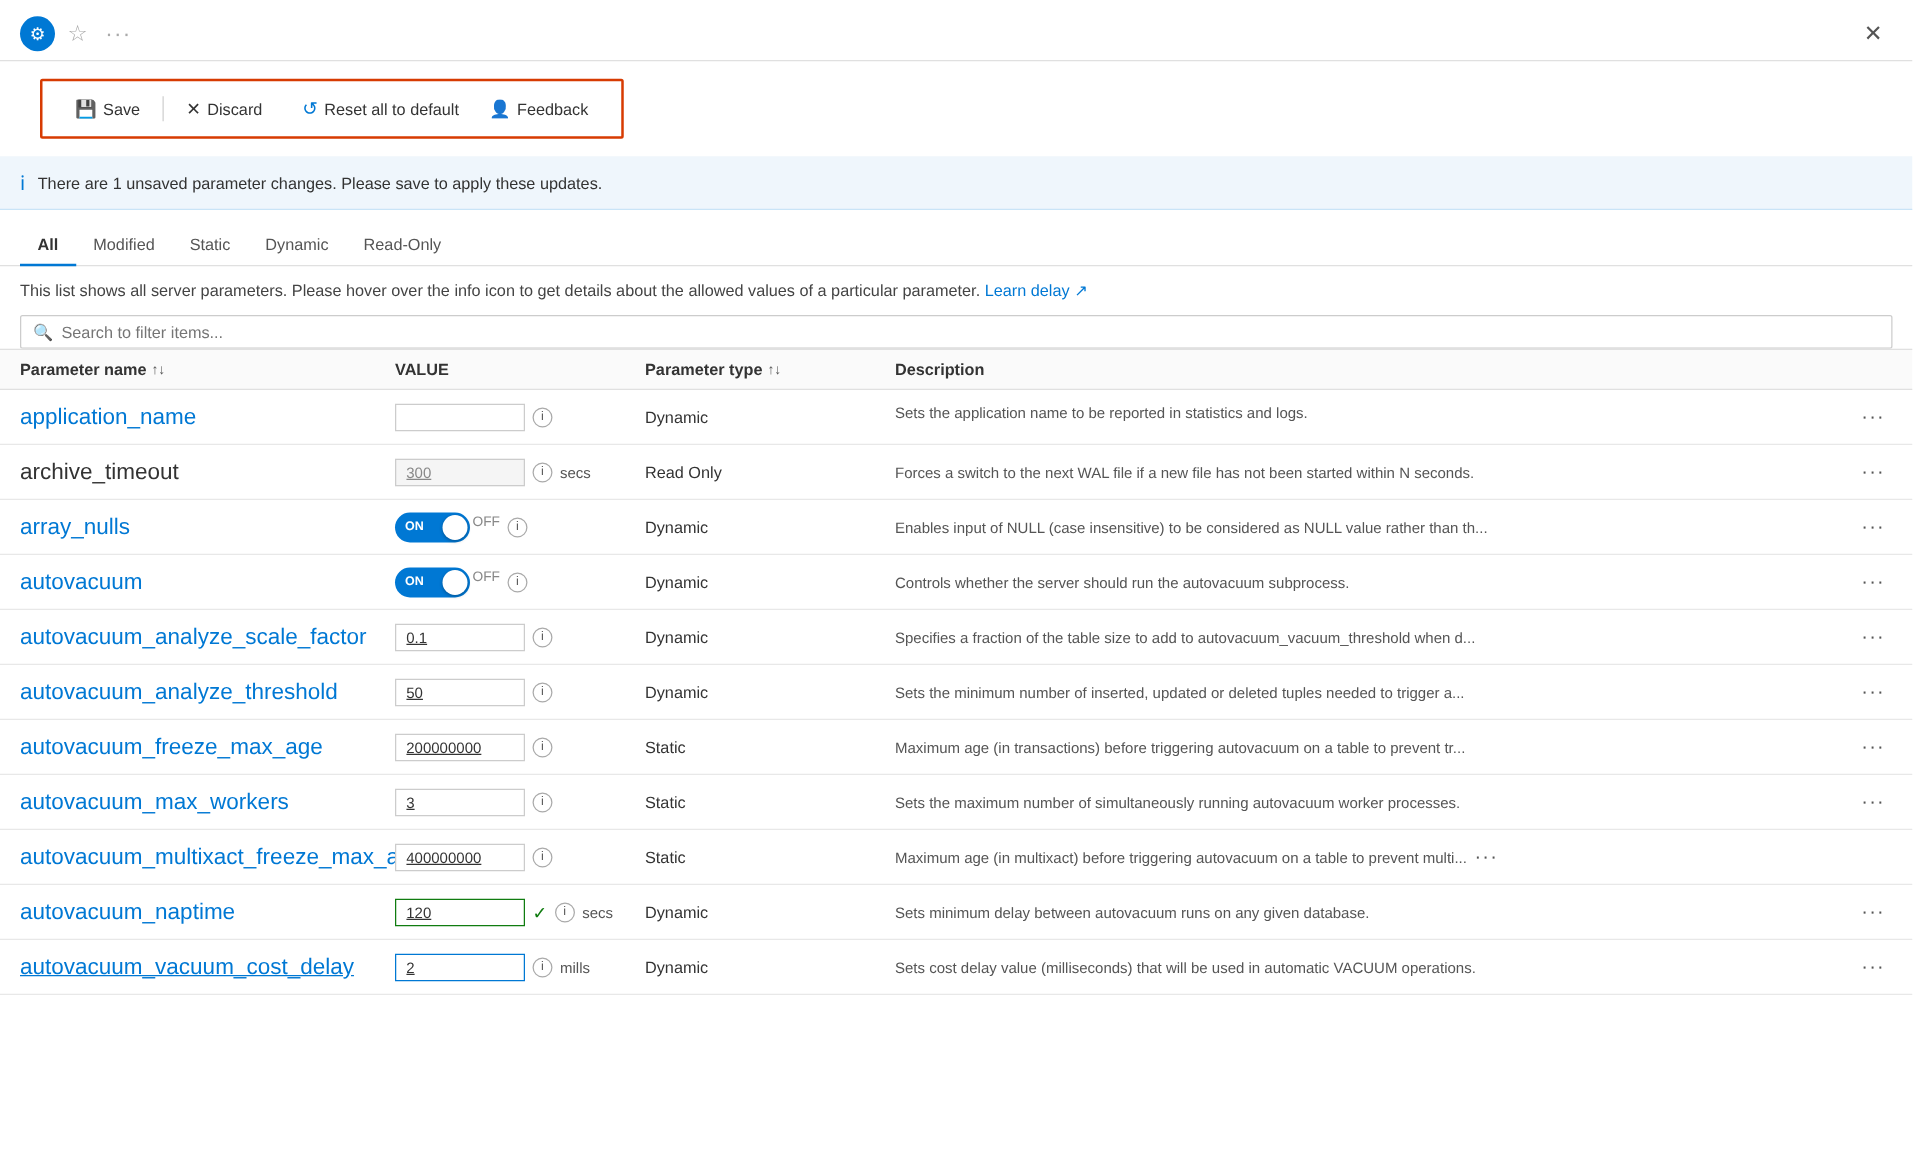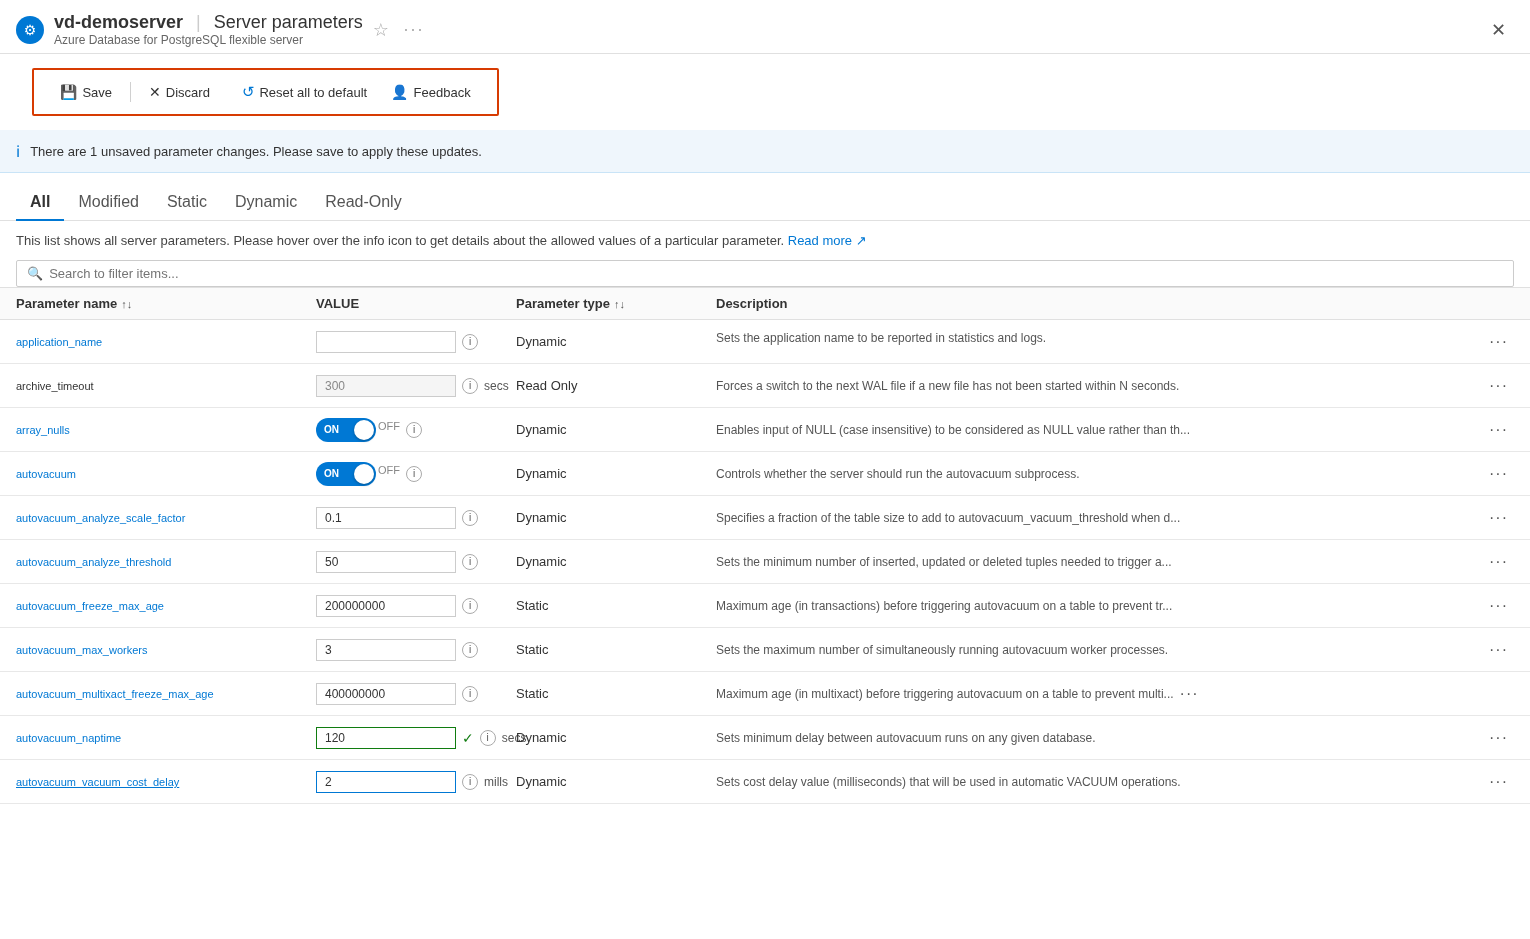--- a/index.html
+++ b/index.html
@@ -24,45 +24,45 @@
     .toolbar-separator { width: 1px; height: 20px; background: #d0d0d0; margin: 0 4px; }
     .toolbar-reset { display: flex; align-items: center; gap: 5px; padding: 5px 10px; background: none; border: none; cursor: pointer; font-size: 13px; color: #333; margin-left: 8px; }
     .toolbar-feedback { display: flex; align-items: center; gap: 5px; padding: 5px 10px; background: none; border: none; cursor: pointer; font-size: 13px; color: #333; }
 
     
     .info-banner { display: flex; align-items: center; gap: 10px; background: #eff6fc; padding: 10px 16px; margin: 0 0 0 0; border-bottom: 1px solid #c9e4f7; }
     .info-icon { color: #0078d4; font-size: 16px; flex-shrink: 0; }
 
     
     .tabs { display: flex; align-items: center; gap: 0; padding: 12px 16px 0 16px; border-bottom: 1px solid #e0e0e0; }
-    .tab { padding: 8px 14px; cursor: pointer; font-size: 16px; color: #555; border-bottom: 2px solid transparent; margin-bottom: -1px; }
+    .tab { padding: 8px 14px; cursor: pointer; font-size: 13px; color: #555; border-bottom: 2px solid transparent; margin-bottom: -1px; }
     .tab.active { color: #333; font-weight: 600; border-bottom: 2px solid #0078d4; }
 
     
     .description { padding: 12px 16px; font-size: 13px; color: #444; }
     .description a { color: #0078d4; text-decoration: none; }
 
     
     .search-container { margin: 0 16px 0 16px; border: 1px solid #ccc; display: flex; align-items: center; padding: 5px 10px; gap: 6px; border-radius: 2px; }
     .search-icon { color: #888; font-size: 13px; }
     .search-input { border: none; outline: none; font-size: 13px; flex: 1; color: #333; }
 
     
     .table-container { margin: 0; }
     .table-header { display: grid; grid-template-columns: 300px 200px 200px 1fr; padding: 8px 16px; background: #fafafa; border-top: 1px solid #e0e0e0; border-bottom: 1px solid #e0e0e0; font-weight: 600; font-size: 13px; }
     .col-header { display: flex; align-items: center; gap: 4px; }
     .sort-icon { color: #555; font-size: 11px; }
 
     .table-row { display: grid; grid-template-columns: 300px 200px 200px 1fr; padding: 6px 16px; border-bottom: 1px solid #e8e8e8; align-items: center; min-height: 44px; }
 
-    .param-name { color: #0078d4; cursor: pointer; font-size: 11px; }
+    .param-name { color: #0078d4; cursor: pointer; font-size: 18px; }
     .param-name.no-link { color: #333; }
 
     .value-cell { display: flex; align-items: center; gap: 6px; }
-    .value-input { border: 1px solid #ccc; padding: 3px 8px; font-size: 12px; width: 140px; color: #333; outline: none; }
+    .value-input { border: 1px solid #ccc; padding: 3px 8px; font-size: 12px; width: 104px; color: #333; outline: none; text-decoration: underline; }
     .value-input.readonly { background: #f5f5f5; color: #888; }
     .value-input.modified { border: 1px solid #107c10; }
     .value-input.highlighted-border { border: 1px solid #0078d4; }
 
     .info-circle { width: 16px; height: 16px; border-radius: 50%; border: 1px solid #aaa; display: flex; align-items: center; justify-content: center; font-size: 10px; color: #555; cursor: pointer; flex-shrink: 0; }
 
     .unit-text { color: #555; font-size: 12px; }
 
     
     .toggle-container { display: flex; flex-direction: row; align-items: flex-start; gap: 0; }
@@ -76,28 +76,20 @@
 
     .more-btn { color: #555; font-size: 16px; cursor: pointer; padding: 2px 6px; letter-spacing: 1px; }
 
     .checkmark { color: #107c10; font-size: 14px; }
   </style>
 </head>
 <body>
 
 <div class="header">
   <div class="header-icon">⚙</div>
-  <div class="header-title-group">
-    <div class="header-title">
-      <strong>vd-demoserver</strong>
-      <span style="margin:0 8px;color:#ccc;">|</span>
-      <span>Server parameters</span>
-    </div>
-    <div class="header-subtitle">Azure Database for PostgreSQL flexible server</div>
-  </div>
   <span class="header-star">☆</span>
   <span class="header-more">···</span>
   <span class="header-close">✕</span>
 </div>
 
 <div style="padding: 6px 16px;">
   <div class="toolbar">
     <button class="toolbar-btn">
       <span class="btn-icon">💾</span>
       <span>Save</span>
@@ -127,21 +119,21 @@
   <div class="tab active">All</div>
   <div class="tab">Modified</div>
   <div class="tab">Static</div>
   <div class="tab">Dynamic</div>
   <div class="tab">Read-Only</div>
 </div>
 
 <div class="description">
   <span>This list shows all server parameters. Please hover over the info icon to get details about the allowed values of a particular parameter.</span>
   <a href="#">
-    <span>Read more</span>
+    <span>Learn delay</span>
     <span>↗</span>
   </a>
 </div>
 
 <div class="search-container">
   <span class="search-icon">🔍</span>
   <input class="search-input" type="text" placeholder="Search to filter items..." style="">
 </div>
 
 <div class="table-header">

